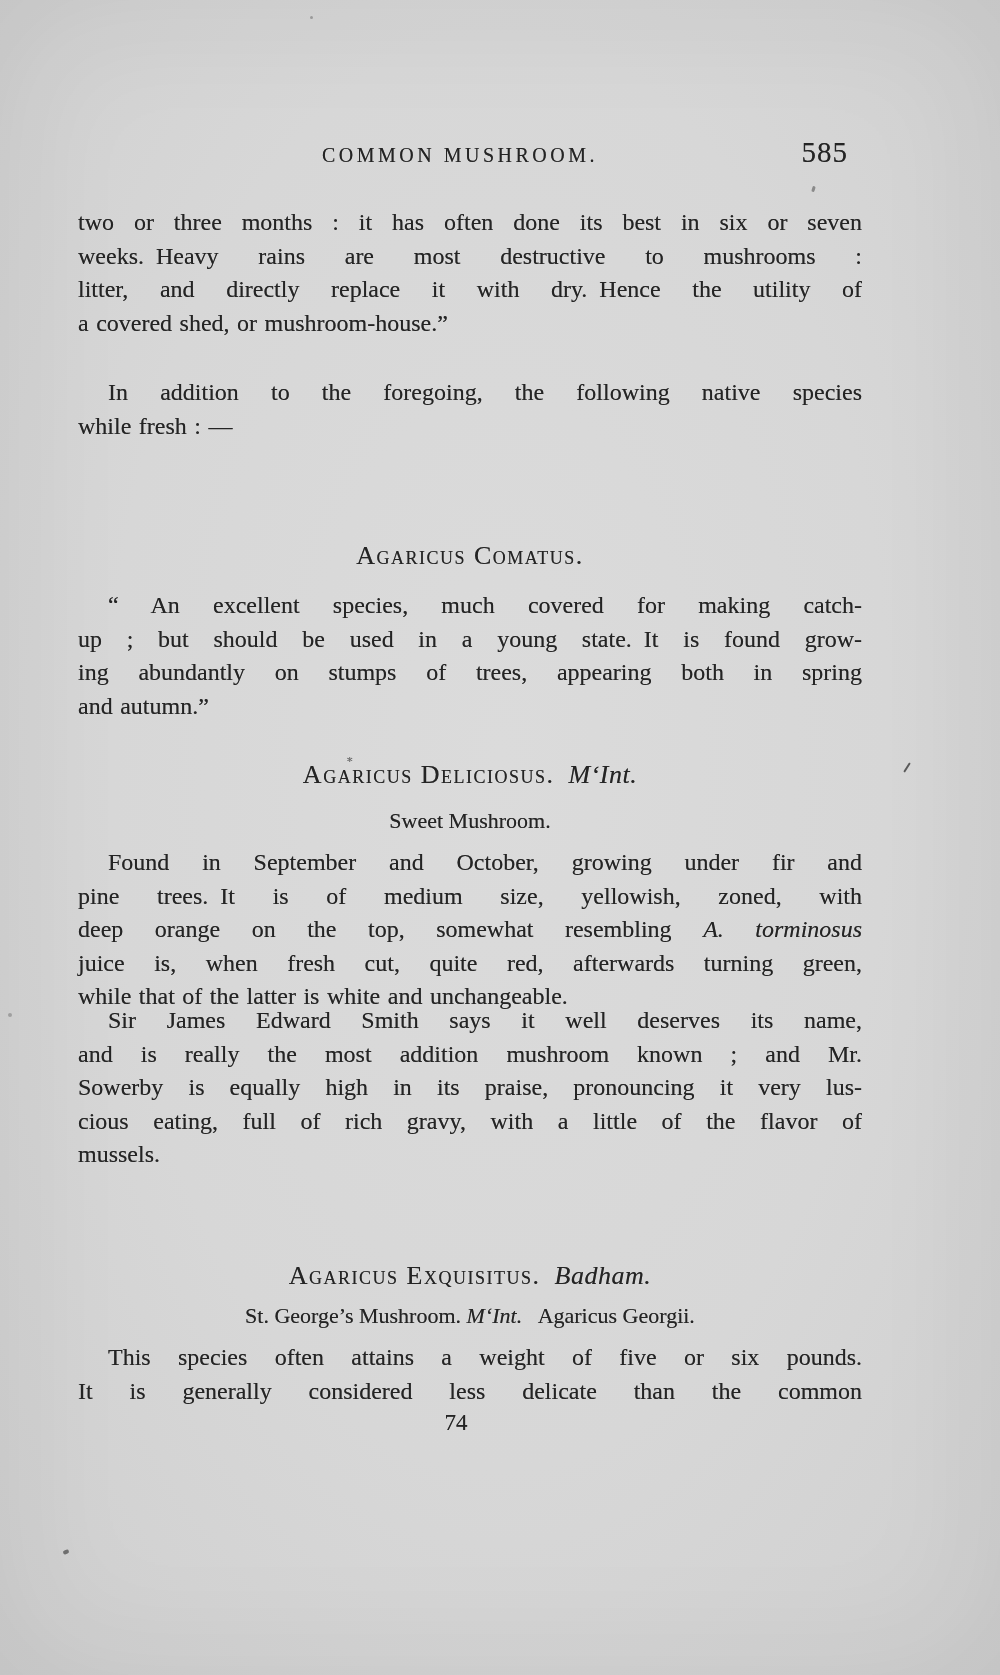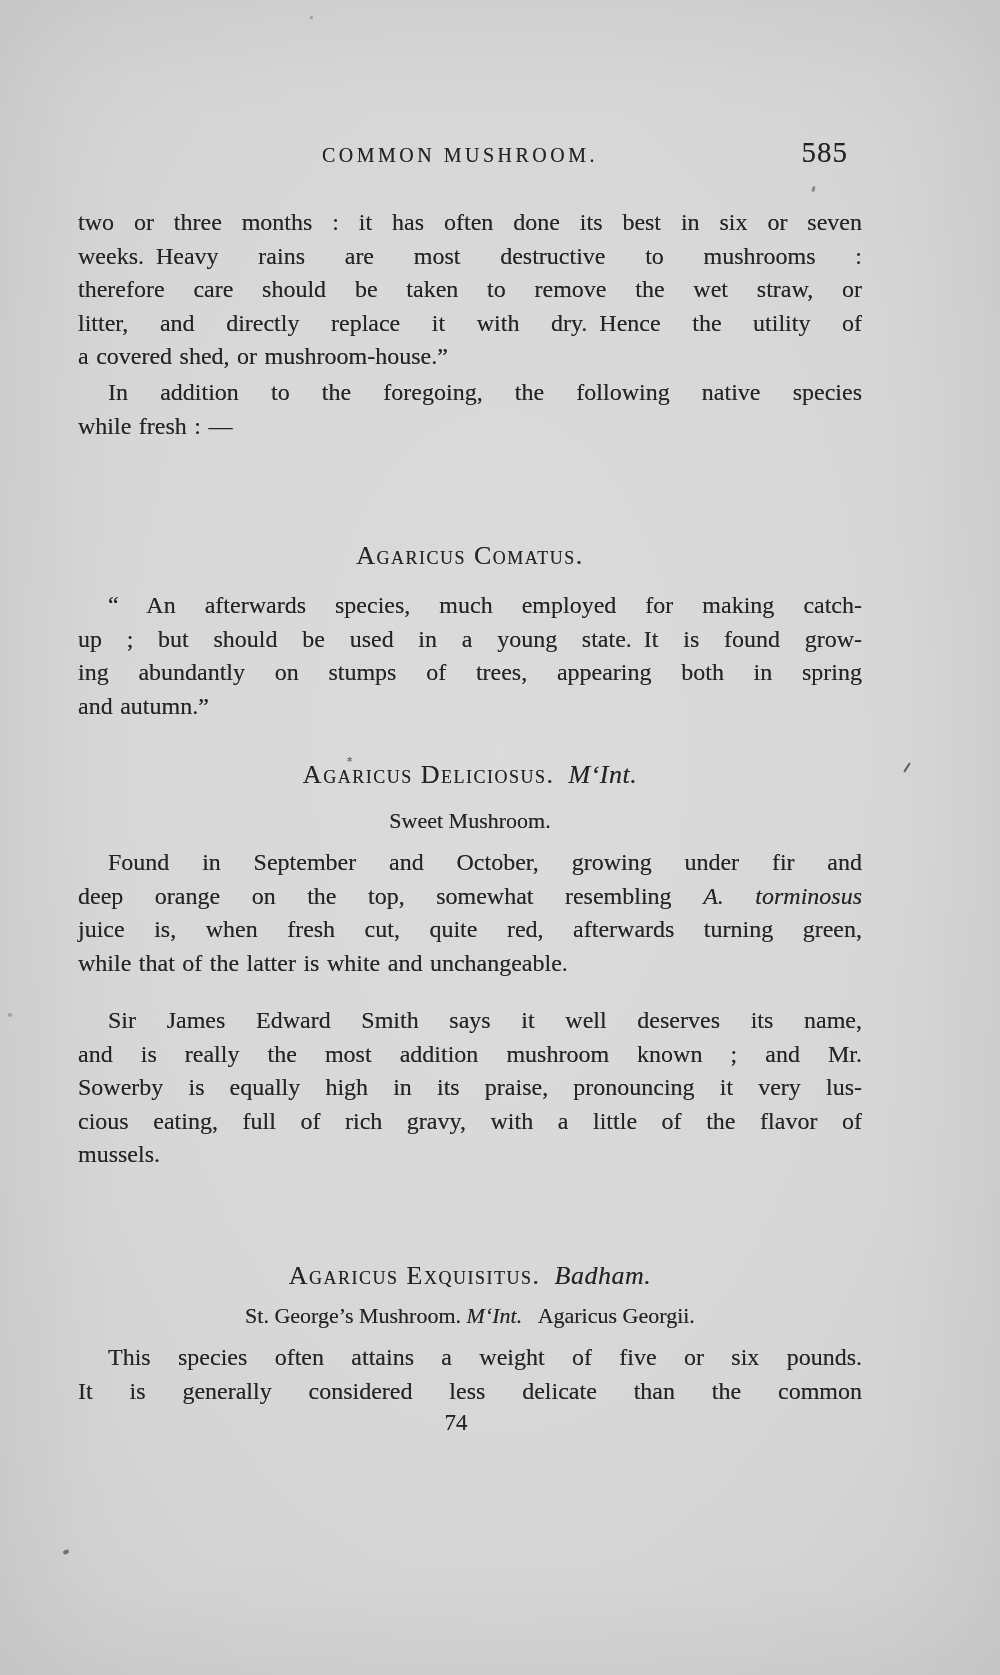--- a/index.html
+++ b/index.html
@@ -71,48 +71,48 @@
 <div class="page">
 
   <div class="block running-head">
     <span class="running-title">COMMON MUSHROOM.</span>
     <span class="page-number">585</span>
   </div>
 
   <div class="block" style="top:206px">
     <div class="tline">two or three months : it has often done its best in six or seven</div>
     <div class="tline">weeks. Heavy rains are most destructive to mushrooms :</div>
-    <div class="tline">therefore care should be taken to remove the wet straw, or</div>
     <div class="tline">litter, and directly replace it with dry. Hence the utility of</div>
     <div class="tline last">a covered shed, or mushroom-house.”</div>
   </div>
 
   <div class="block" style="top:376px">
     <div class="tline indent">In addition to the foregoing, the following native species</div>
     <div class="tline last">while fresh : —</div>
   </div>
 
   <div class="block heading" style="top:541px">
     <span class="sc">Agaricus Comatus.</span>
   </div>
   <div class="block" style="top:589px">
-    <div class="tline indent">“ An afterwards species, much employed for making catch-</div>
+    <div class="tline indent">“ An excellent species, much covered for making catch-</div>
     <div class="tline">up ; but should be used in a young state. It is found grow-</div>
     <div class="tline">ing abundantly on stumps of trees, appearing both in spring</div>
     <div class="tline last">and autumn.”</div>
   </div>
 
   <div class="block subheading" style="top:808px">
     <span>Sweet Mushroom.</span>
   </div>
   <div class="block heading" style="top:760px">
     <span class="sc">Agaricus Deliciosus.</span><span class="authority">M‘Int.</span>
   </div>
   <div class="block" style="top:846px">
     <div class="tline indent">Found in September and October, growing under fir and</div>
+    <div class="tline">pine trees. It is of medium size, yellowish, zoned, with</div>
     <div class="tline"><span>deep orange on the top, somewhat resembling</span> <span class="it">A. torminosus</span></div>
     <div class="tline">juice is, when fresh cut, quite red, afterwards turning green,</div>
     <div class="tline last">while that of the latter is white and unchangeable.</div>
   </div>
   <div class="block" style="top:1004px">
     <div class="tline indent">Sir James Edward Smith says it well deserves its name,</div>
     <div class="tline">and is really the most addition mushroom known ; and Mr.</div>
     <div class="tline">Sowerby is equally high in its praise, pronouncing it very lus-</div>
     <div class="tline">cious eating, full of rich gravy, with a little of the flavor of</div>
     <div class="tline last">mussels.</div>

